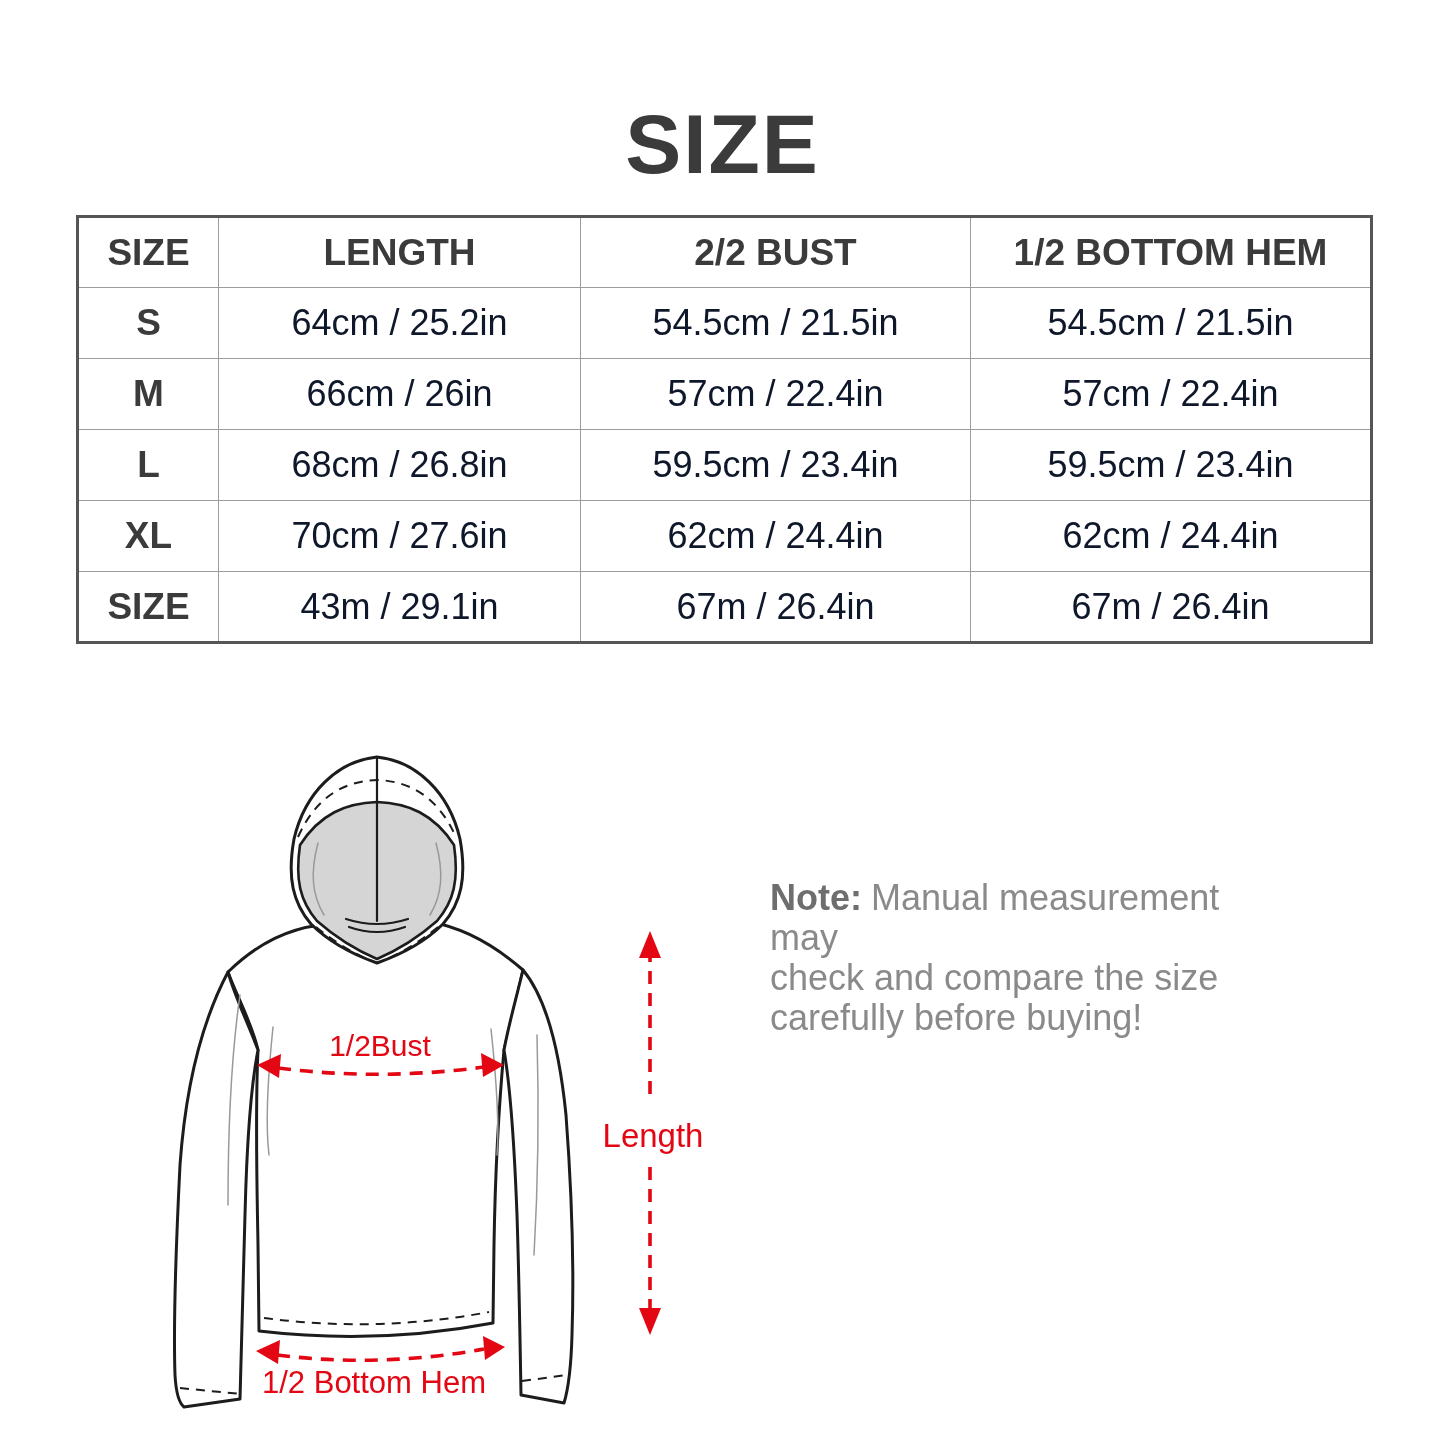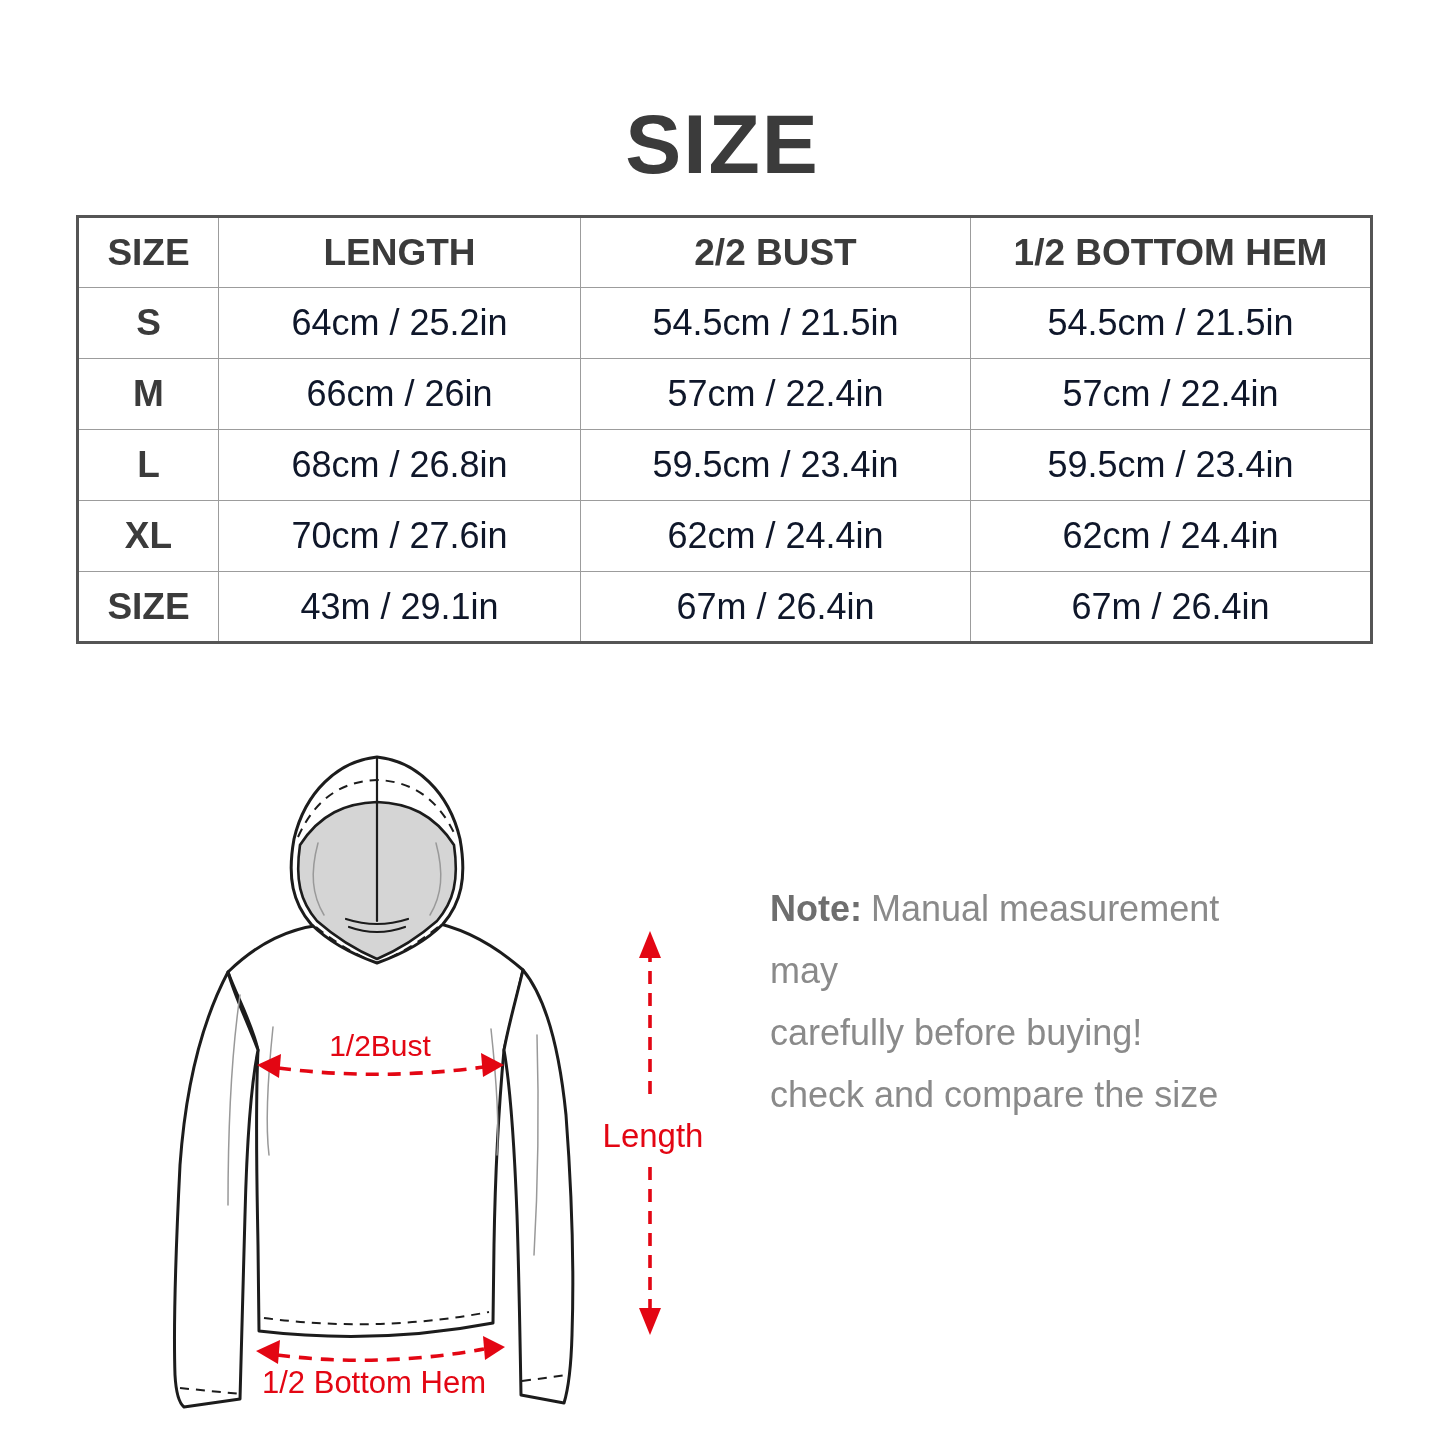--- a/index.html
+++ b/index.html
@@ -32,21 +32,21 @@
   .col-size { width:141px; }
   .col-length { width:362px; }
   .col-bust { width:390px; }
   .col-hem { width:401px; }
   .diagram {
     position:absolute; left:140px; top:735px;
     width:580px; height:710px;
   }
   .note {
     position:absolute; left:770px; top:878px; width:520px;
-    font-size:36px; line-height:62px; color:#8a8a8a;
+    font-size:36px; line-height:40px; color:#8a8a8a;
   }
   .note-label { font-weight:bold; color:#6e6e6e; margin-right:9px; }
   .outline { fill:#ffffff; stroke:#1c1c1c; stroke-width:3; stroke-linejoin:round; stroke-linecap:round; }
   .hoodgray { fill:#d5d5d5; stroke:#1c1c1c; stroke-width:2.6; stroke-linejoin:round; }
   .seam { fill:none; stroke:#1c1c1c; stroke-width:2.2; stroke-linecap:round; }
   .seam-thin { fill:none; stroke:#999999; stroke-width:1.5; stroke-linecap:round; }
   .stitch { fill:none; stroke:#1c1c1c; stroke-width:2; stroke-dasharray:9 7; stroke-linecap:butt; }
   .red-dash { fill:none; stroke:#e30613; stroke-width:3.6; stroke-dasharray:13 9; }
   .red-fill { fill:#e30613; stroke:none; }
   .red-text { fill:#e30613; font-family:"Liberation Sans", sans-serif; }
@@ -151,15 +151,15 @@
 
   <path class="red-dash" d="M510,214 L510,365"></path>
   <path class="red-dash" d="M510,432 L510,582"></path>
   <polygon class="red-fill" points="510,196 499,223 521,223"></polygon>
   <polygon class="red-fill" points="510,600 499,573 521,573"></polygon>
   <text class="red-text" x="513" y="412" font-size="33" text-anchor="middle">Length</text>
 </svg>
 
 <div class="note">
   <div class="note-line"><span class="note-label">Note:</span><span>Manual measurement may</span></div>
+  <div class="note-line">check and compare the size</div>
   <div class="note-line">carefully before buying!</div>
-  <div class="note-line">check and compare the size</div>
 </div>
 
 </body></html>

